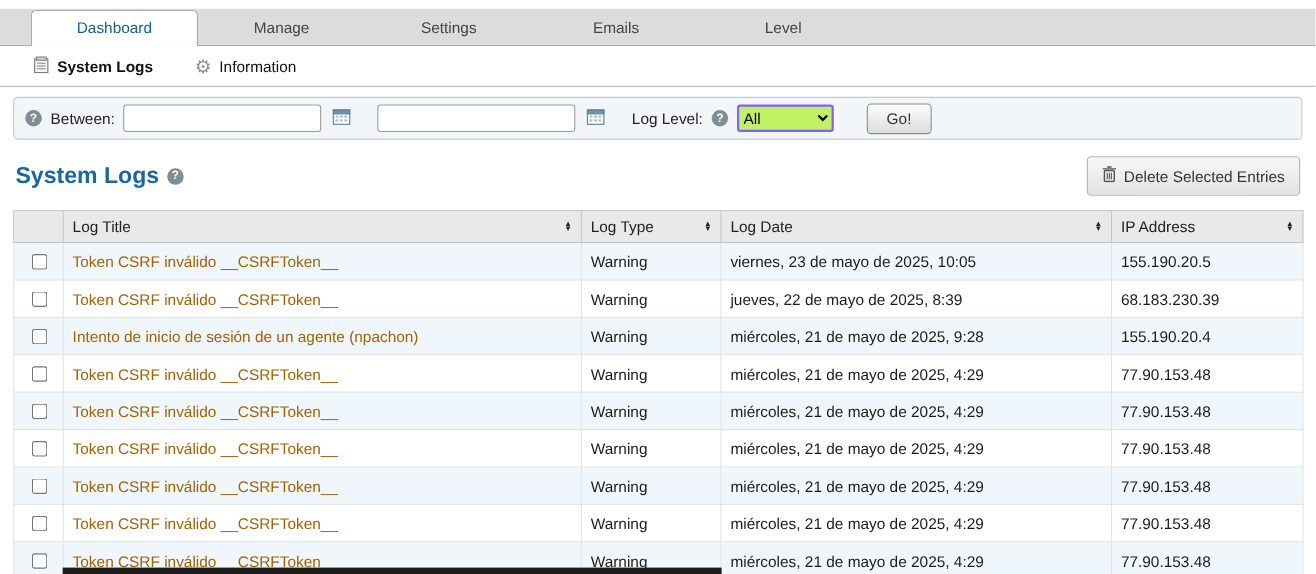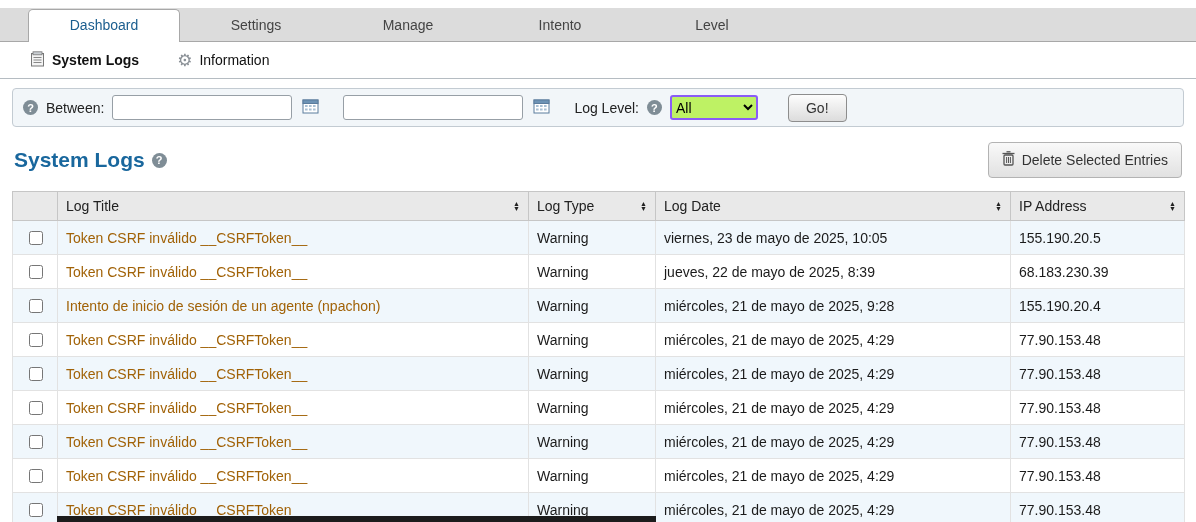--- a/index.html
+++ b/index.html
@@ -91,23 +91,23 @@
 
   .dark-strip { position:absolute; left:57px; top:516px; width:599px; height:6px; background:#1c1c1c; }
 </style>
 </head>
 <body>
 
 <div class="top-strip"></div>
 
 <div class="tabbar">
     <div class="tab active"><span>Dashboard</span></div>
+    <div class="tab"><span>Manage</span></div>
     <div class="tab"><span>Settings</span></div>
-    <div class="tab"><span>Manage</span></div>
-    <div class="tab"><span>Intento</span></div>
+    <div class="tab"><span>Emails</span></div>
     <div class="tab"><span>Level</span></div>
   </div>
 
 <div class="subnav">
   <div class="subnav-item bold">
     <span>
       <svg width="15" height="16" viewBox="0 0 15 16">
         <rect x="1.5" y="2.5" width="12" height="12.5" fill="#f4f4f4" stroke="#777"></rect>
         <rect x="3" y="0.8" width="9" height="3" fill="#c9ced2" stroke="#777" stroke-width="0.8"></rect>
         <line x1="3.5" y1="6.5" x2="11.5" y2="6.5" stroke="#888" stroke-width="1"></line>

